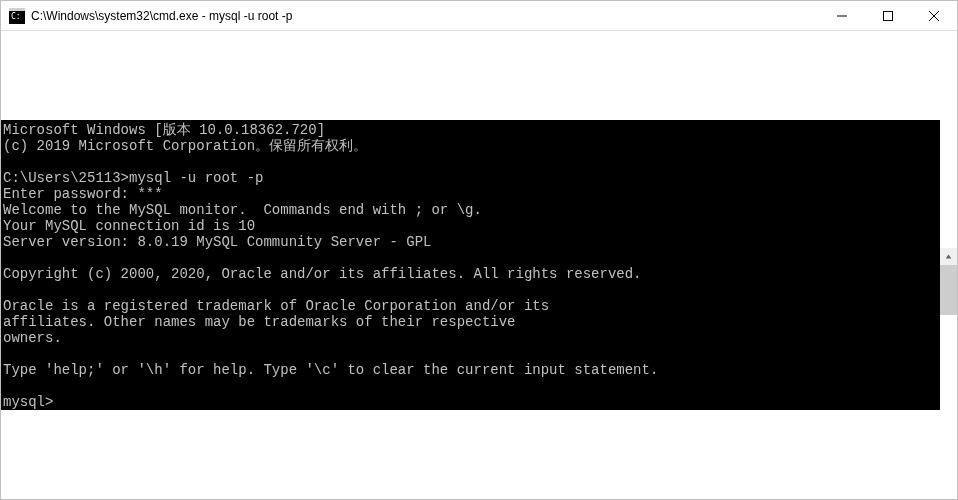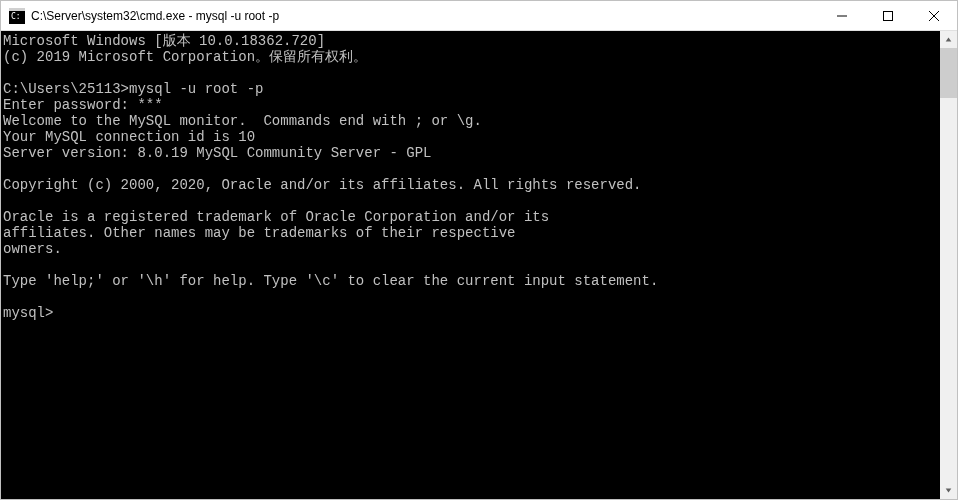--- a/index.html
+++ b/index.html
@@ -50,20 +50,21 @@
       justify-content: center;
       cursor: pointer;
     }
     .titlebar-btn svg {
       width: 10px;
       height: 10px;
     }
     .terminal-area {
       display: flex;
       height: calc(100% - 30px);
+      align-items: center;
     }
     .terminal {
       flex: 1;
       background: #000000;
       color: #c0c0c0;
       font-family: "NSimSun", "SimSun", Consolas, "Courier New", monospace;
       font-size: 14px;
       line-height: 16px;
       padding: 2px 0 0 2px;
       white-space: pre;
@@ -107,21 +108,21 @@
 <body>
 
 <div class="titlebar">
   <div class="titlebar-icon">
     <svg viewBox="0 0 16 16">
       <rect x="0" y="0" width="16" height="16" fill="#000000"></rect>
       <rect x="0" y="0" width="16" height="3" fill="#d0d0d0"></rect>
       <text x="2" y="11" font-size="8" fill="#ffffff" font-family="monospace">C:</text>
     </svg>
   </div>
-  <div class="titlebar-title">C:\Server\system32\cmd.exe - mysql  -u root -p</div>
+  <div class="titlebar-title">C:\Windows\system32\cmd.exe - mysql  -u root -p</div>
   <div class="titlebar-controls">
     <div class="titlebar-btn">
       <svg viewBox="0 0 10 10">
           <line x1="0" y1="5" x2="10" y2="5" stroke="#000" stroke-width="1"></line>
         </svg>
     </div>
     <div class="titlebar-btn">
       <svg viewBox="0 0 10 10">
           <rect x="0.5" y="0.5" width="9" height="9" fill="none" stroke="#000" stroke-width="1"></rect>
         </svg>

